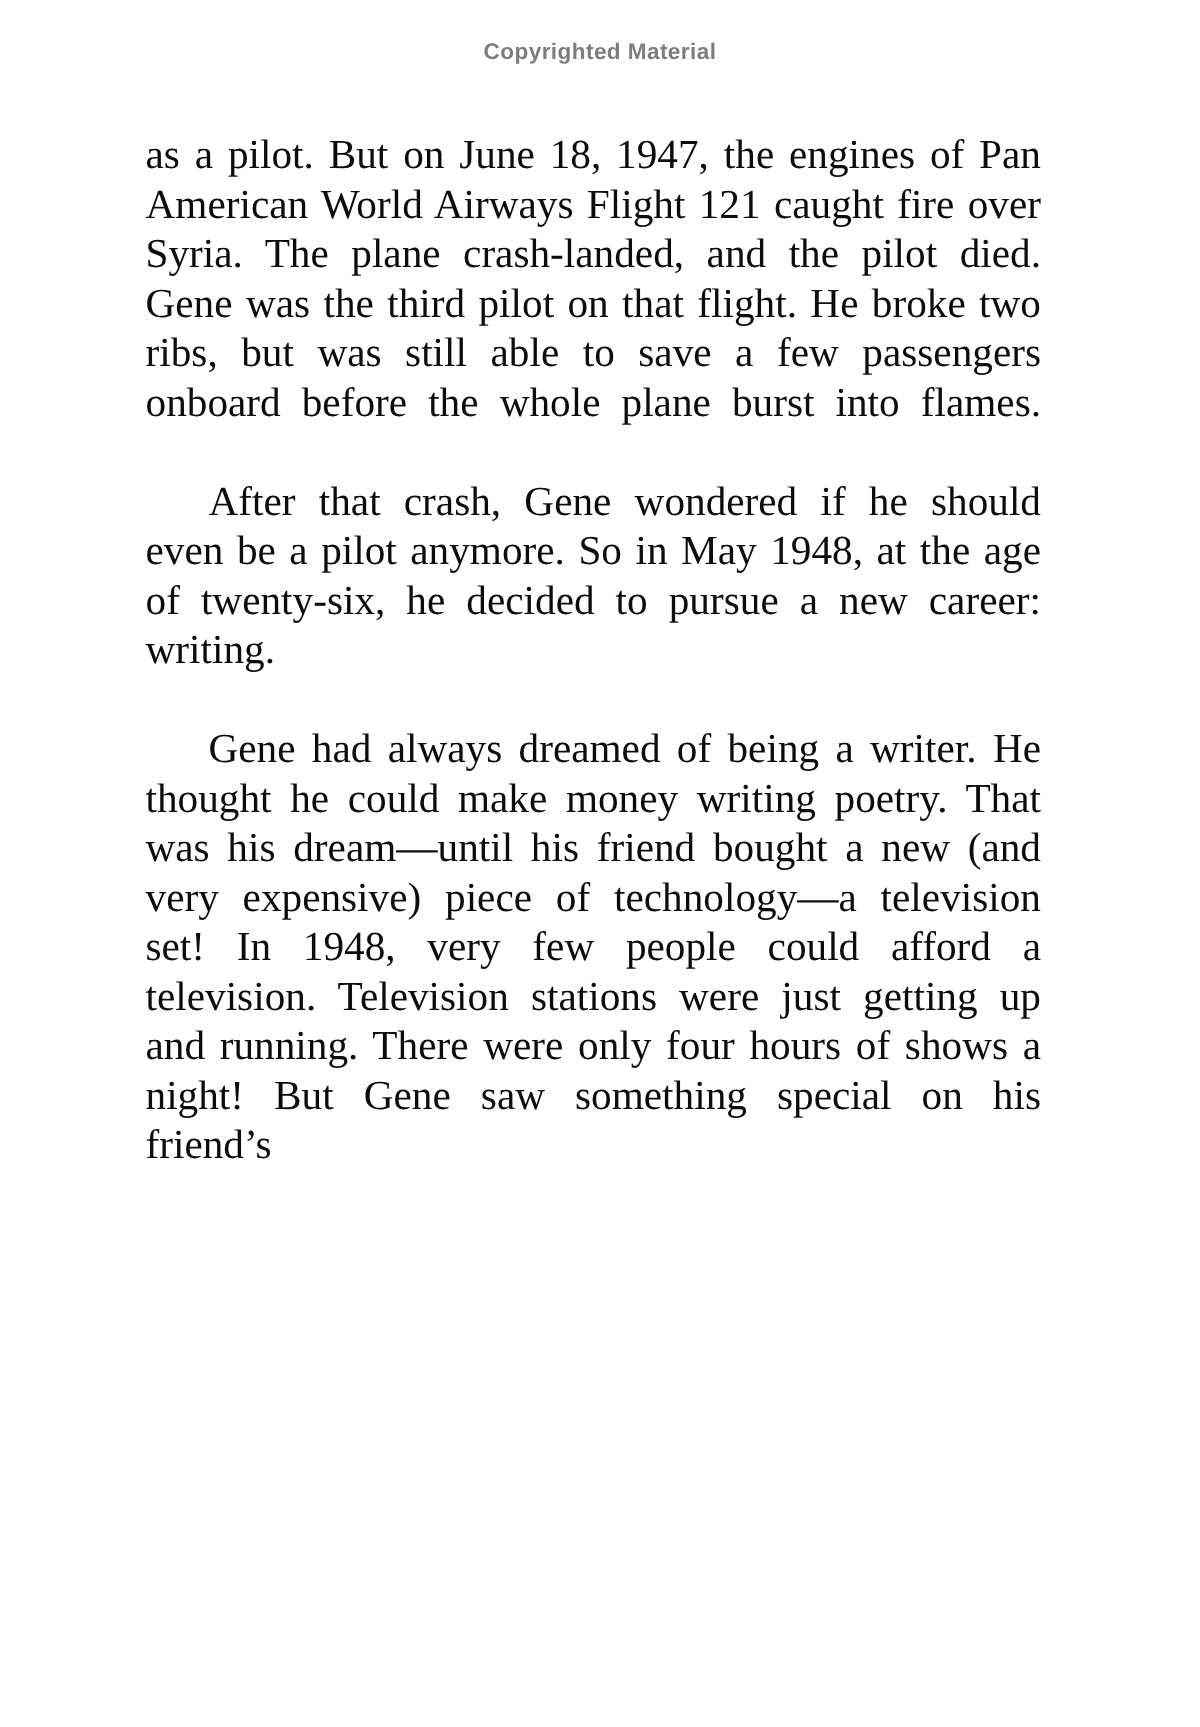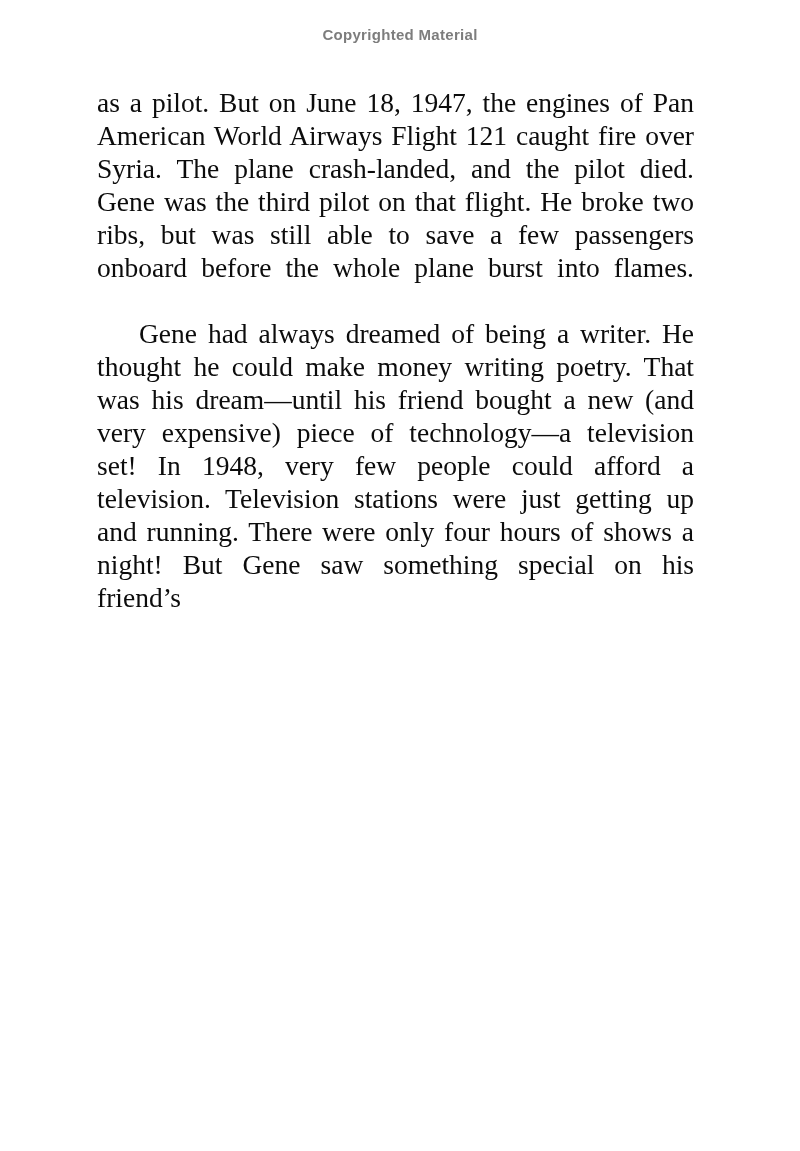--- a/index.html
+++ b/index.html
@@ -87,20 +87,21 @@
 </style>
 </head>
 <body>
 
 <div class="page">
 
   <div class="watermark watermark-top">Copyrighted Material</div>
 
   <div class="textblock">
     <p class="para">as a pilot. But on June 18, 1947, the engines of Pan American World Airways Flight 121 caught fire over Syria. The plane crash-landed, and the pilot died. Gene was the third pilot on that flight. He broke two ribs, but was still able to save a few passengers onboard before the whole plane burst into flames.</p>
+    <p class="para">After that crash, Gene wondered if he should even be a pilot anymore. So in May 1948, at the age of twenty-six, he decided to pursue a new career: writing.</p>
     <p class="para">Gene had always dreamed of being a writer. He thought he could make money writing poetry. That was his dream—until his friend bought a new (and very expensive) piece of technology—a television set! In 1948, very few people could afford a television. Television stations were just getting up and running. There were only four hours of shows a night! But Gene saw something special on his friend’s</p>
   </div>
 
   <div class="folio">6</div>
 
   <div class="watermark watermark-bottom">Copyrighted Material</div>
 
 </div>
 
 </body></html>

